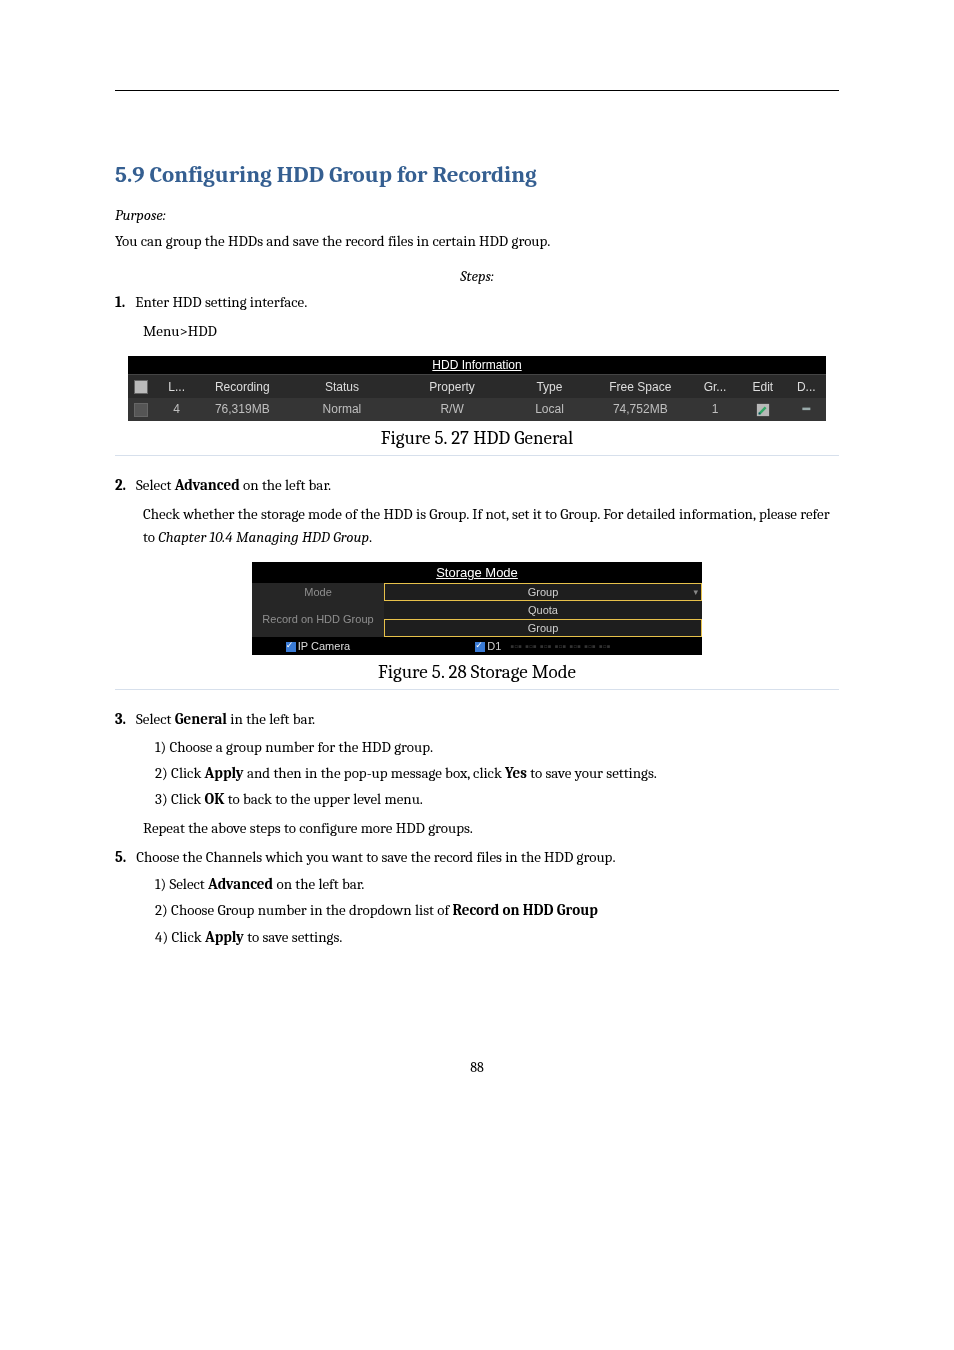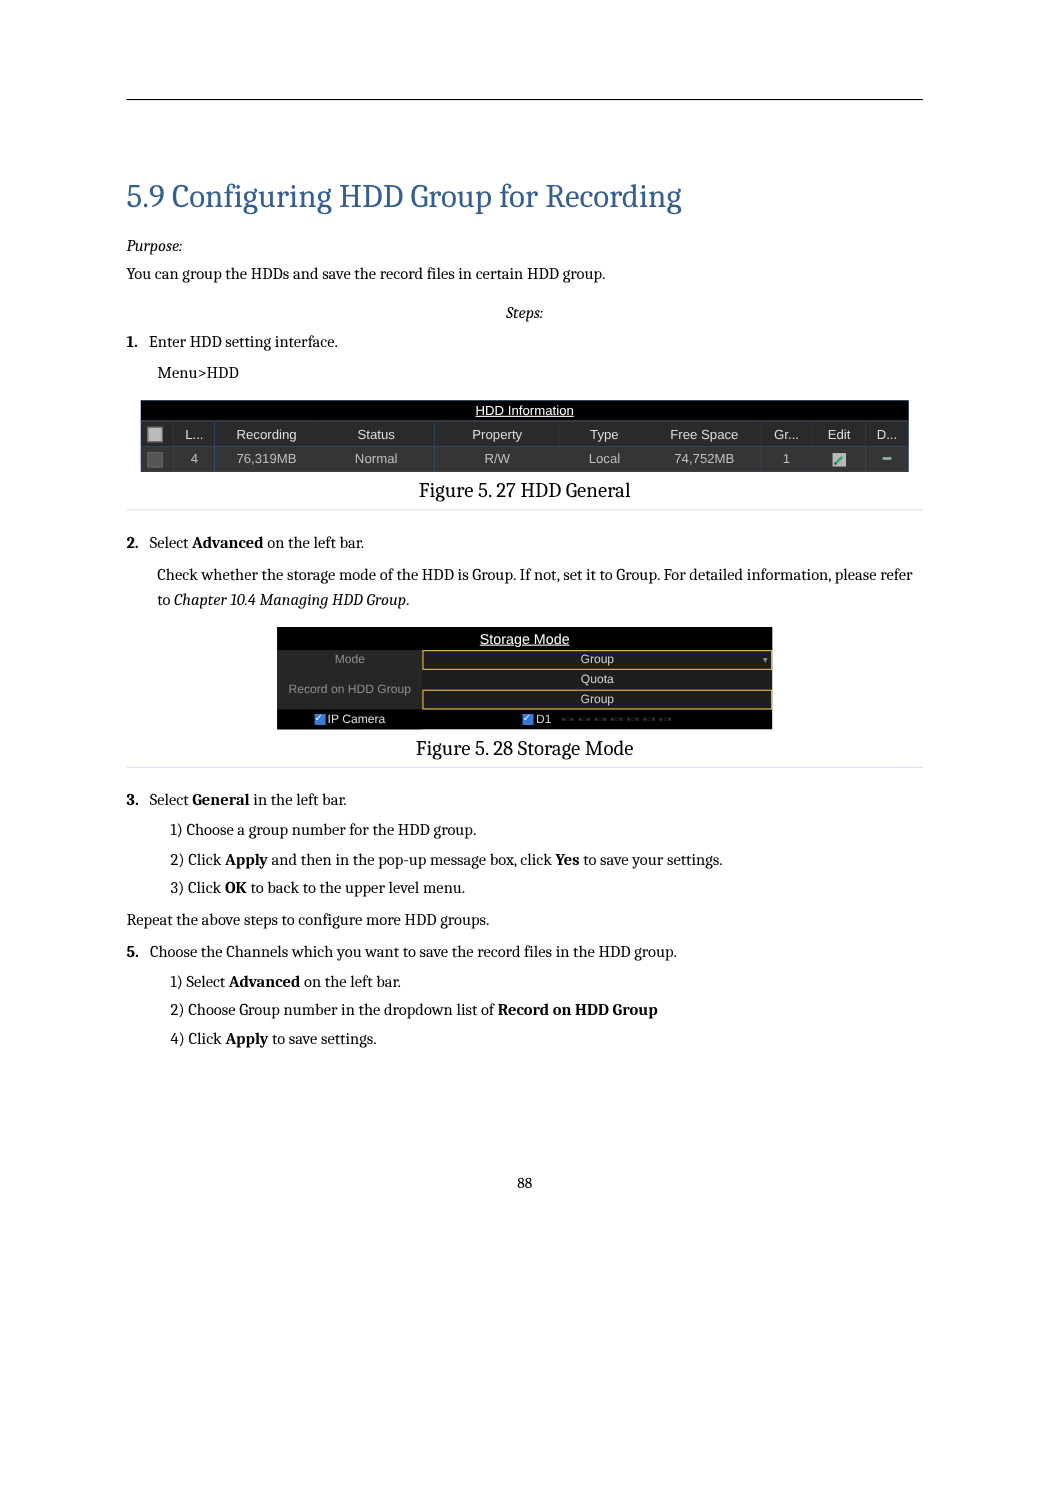--- a/index.html
+++ b/index.html
@@ -11,23 +11,23 @@
     width: 954px;
   }
   .page {
     padding: 90px 115px 60px 115px;
   }
   .top-rule {
     border-top: 1px solid #000;
     margin-bottom: 40px;
   }
   .section-heading {
-    font-size: 30px;
+    font-size: 23px;
     color: #355f91;
-    font-weight: normal;
+    font-weight: bold;
     margin: 70px 0 10px 0;
   }
   .purpose-label {
     font-style: italic;
     font-size: 15px;
     margin: 18px 0 6px 0;
   }
   .body-text {
     font-size: 15px;
     line-height: 1.5;
@@ -66,21 +66,21 @@
   }
   .hr-light {
     border: 0;
     border-top: 1.5px solid #d7e0ec;
     margin: 6px 0 18px 0;
   }
   
   .hdd-table {
     width: 698px;
     margin: 2px auto;
-    background: #3b82f6;
+    background: #be185d;
     font-family: Arial, sans-serif;
     font-size: 12px;
     color: #cfcfcf;
     border-collapse: collapse;
   }
   .hdd-table .title-row td {
     background: #000;
     color: #fff;
     font-size: 12px;
     padding: 2px 6px;
@@ -275,21 +275,21 @@
       </table>
   </div>
   <div class="figure-caption">Figure 5. 28 Storage Mode</div>
   <hr class="hr-light">
 
   <div class="step"><span class="num">3.</span><span>Select <b>General</b> in the left bar.</span></div>
 
   <div class="substep">1) Choose a group number for the HDD group.</div>
   <div class="substep">2) Click <b>Apply</b> and then in the pop-up message box, click <b>Yes</b> to save your settings.</div>
   <div class="substep">3) Click <b>OK</b> to back to the upper level menu.</div>
-  <div class="body-text" style="">Repeat the above steps to configure more HDD groups.</div>
+  <div class="body-text" style="margin-left:28px">Repeat the above steps to configure more HDD groups.</div>
 
   <div class="step"><span class="num">5.</span><span>Choose the Channels which you want to save the record files in the HDD group.</span></div>
   <div class="substep">1) Select <b>Advanced</b> on the left bar.</div>
   <div class="substep">2) Choose Group number in the dropdown list of <b>Record on HDD Group</b></div>
   <div class="substep">4) Click <b>Apply</b> to save settings.</div>
 
   <div class="page-num">88</div>
 </div>
 
 </body></html>

